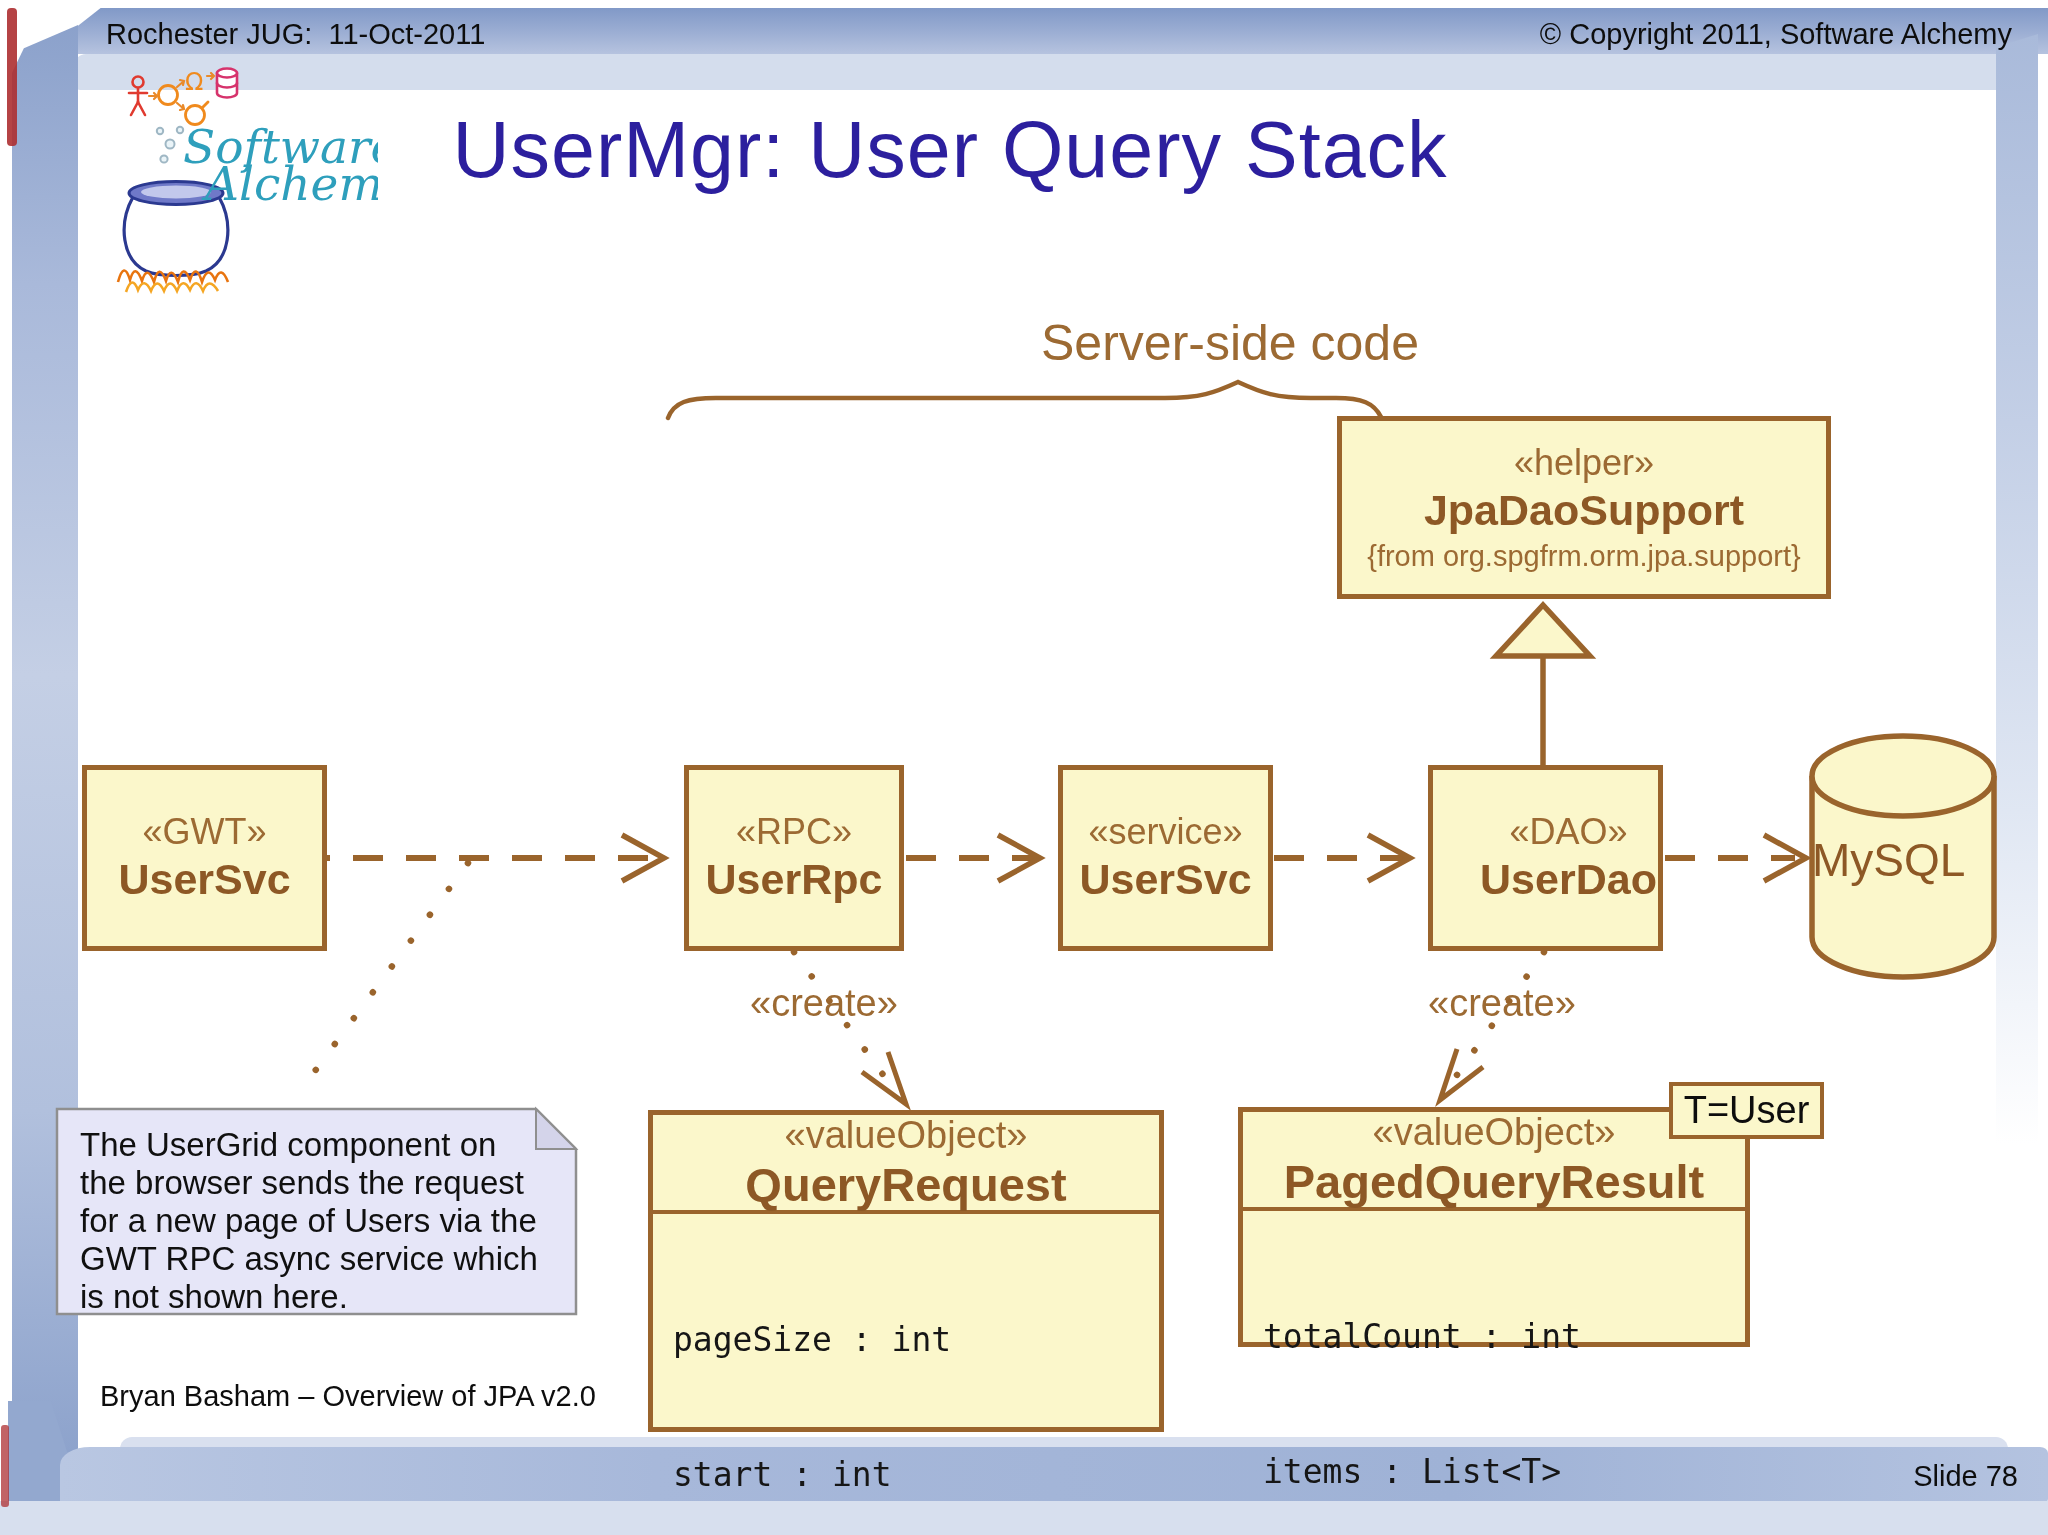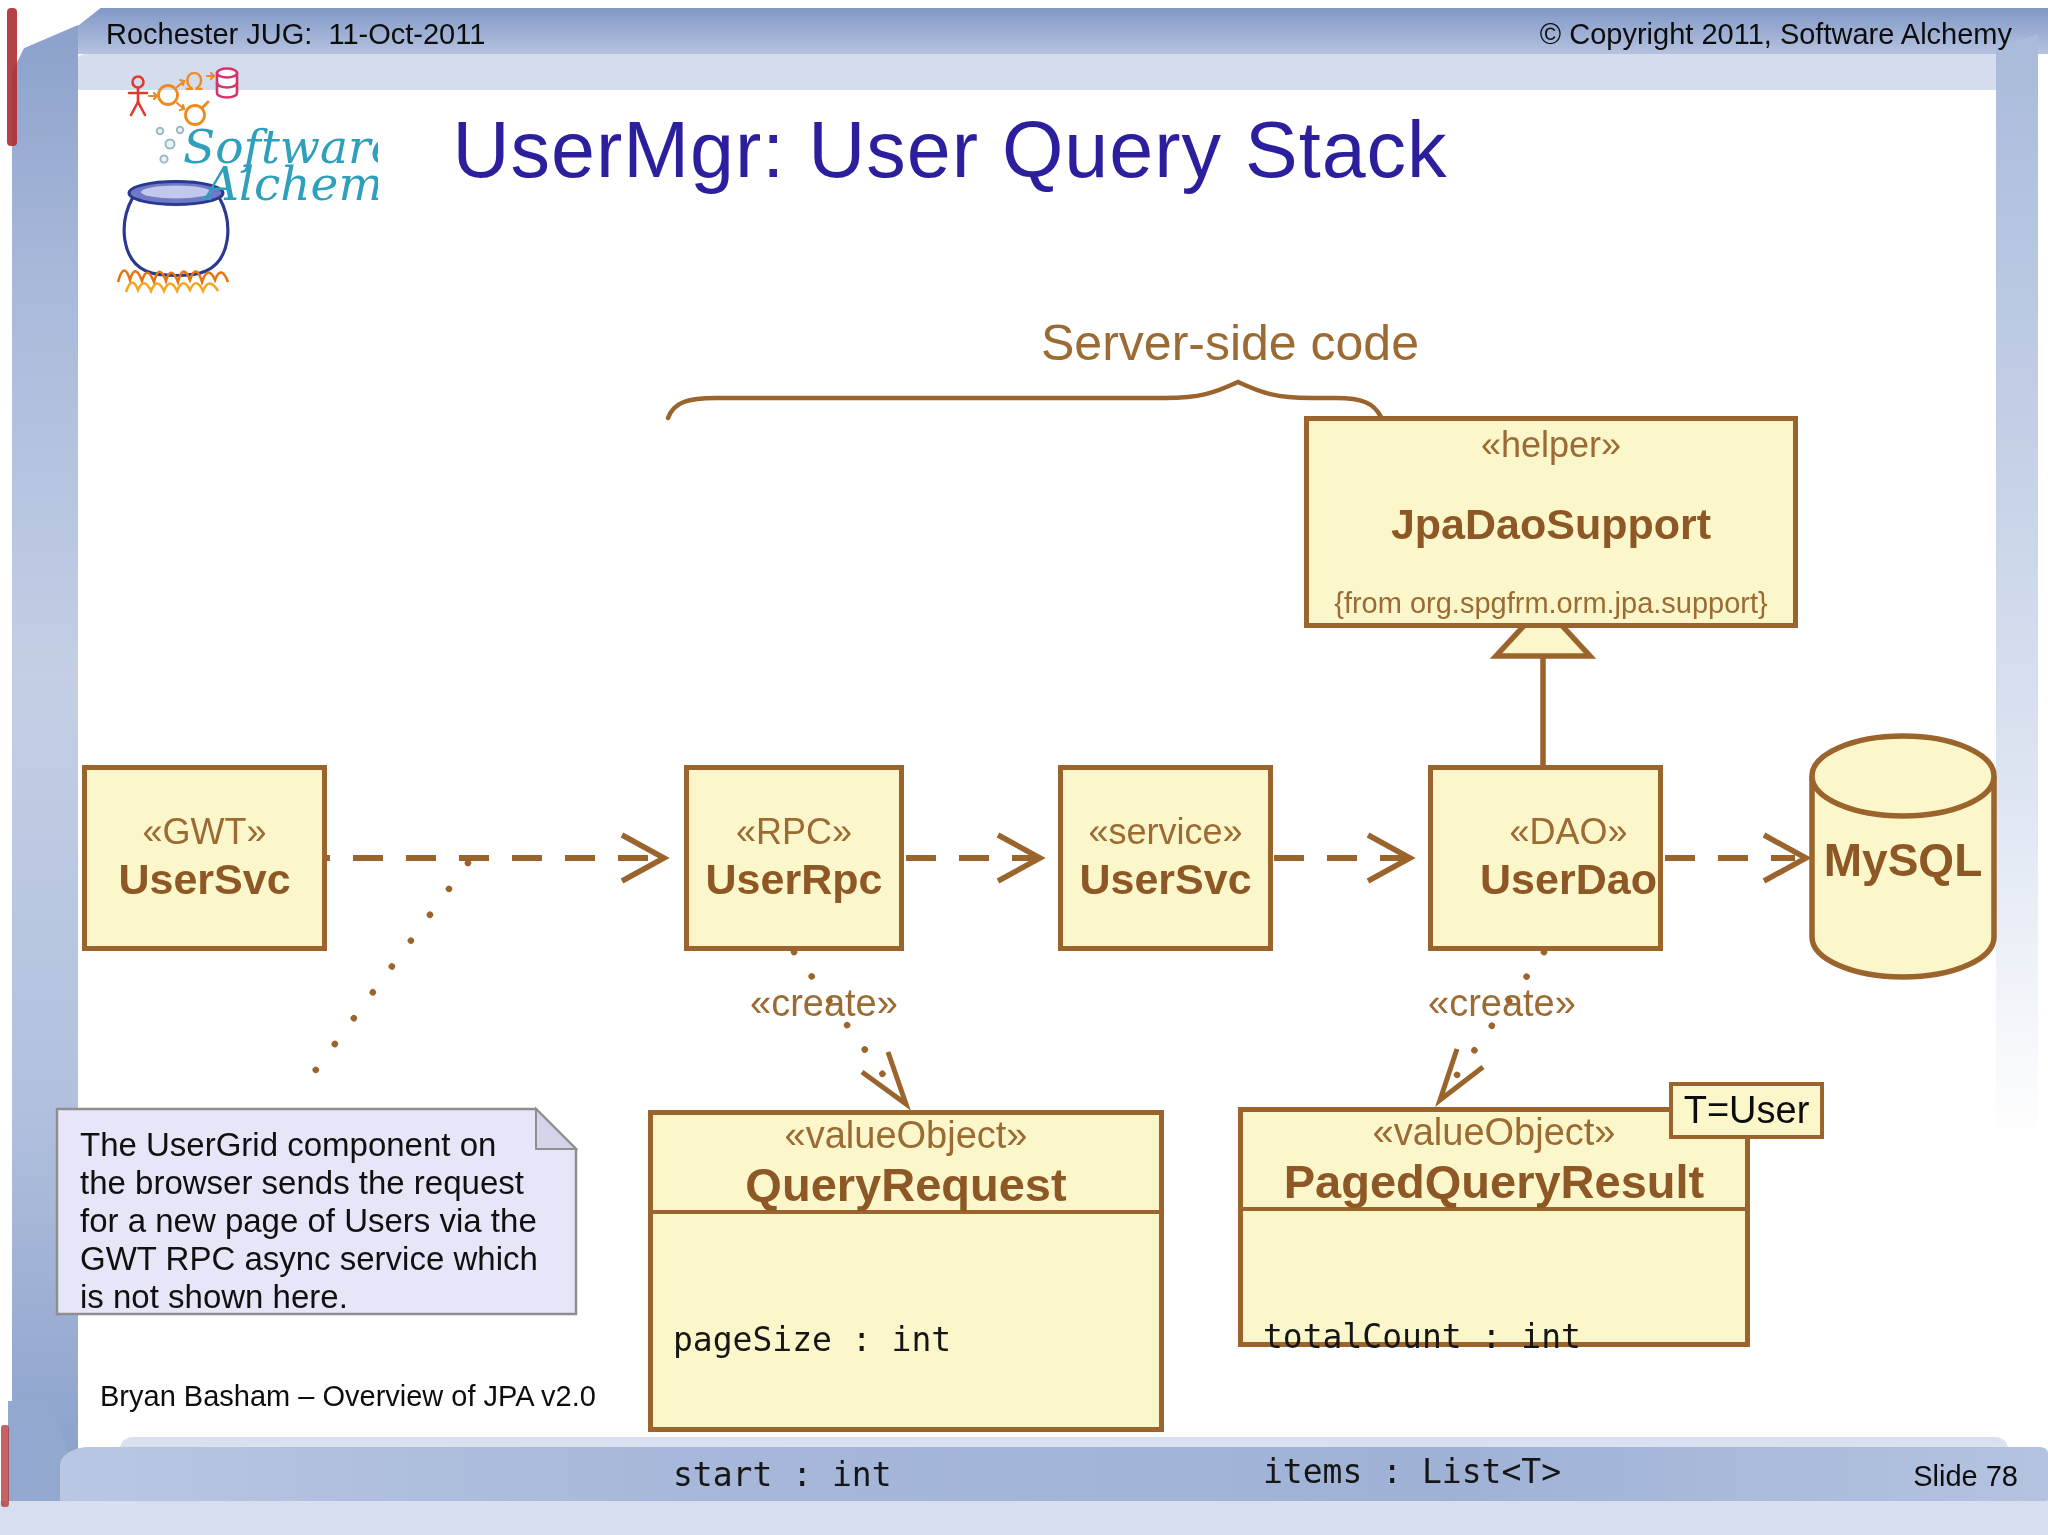--- a/index.html
+++ b/index.html
@@ -43,22 +43,22 @@
     box-sizing:border-box;display:flex;flex-direction:column;z-index:3;}
   .vo-head{height:123px;box-sizing:border-box;border-bottom:4px solid var(--box-border,#9A642C);
     display:flex;flex-direction:column;align-items:center;}
   .vo-stereo{font-size:38px;color:var(--stereotype-text,#9C6A33);line-height:1.1;}
   .vo-name{font-size:47px;font-weight:bold;color:var(--name-text,#8D5825);line-height:1.1;margin-top:2px;}
   .vo-attrs{flex:1;font-family:"DejaVu Sans Mono",monospace;font-size:33px;color:#161616;
     padding:13px 0 0 20px;line-height:45px;white-space:pre;}
   .tchip{position:absolute;left:1669px;top:1082px;width:155px;height:57px;background:var(--box-fill,#FBF7CB);
     border:4px solid var(--box-border,#9A642C);box-sizing:border-box;display:flex;align-items:center;
     justify-content:center;font-size:38px;color:#0d0d0d;z-index:4;}
-  .mysql-label{position:absolute;left:1812px;top:833px;width:182px;text-align:center;
-    font-size:46px;font-weight:bold;color:var(--name-text,#8D5825);z-index:4;}
+  .mysql-label{position:absolute;left:1812px;top:833px;width:182px;text-align:left;
+    font-size:46px;font-weight:normal;color:var(--name-text,#8D5825);z-index:4;}
   .note-text{position:absolute;left:80px;top:1126px;width:470px;font-size:33px;line-height:38px;
     color:#101010;z-index:4;}
   .overlay{position:absolute;left:0;top:0;z-index:2;}
 </style>
 </head>
 <body>
 
 <div class="slide">
 
   <div class="deco top-band"></div>
@@ -179,21 +179,21 @@
     <div class="cname">UserRpc</div>
   </div>
   <div class="uml-box" style="left:1058px;top:765px;width:215px;height:186px;">
     <div class="stereo">«service»</div>
     <div class="cname">UserSvc</div>
   </div>
   <div class="uml-box" style="left:1428px;top:765px;width:235px;height:186px;padding-left:46px;">
     <div class="stereo">«DAO»</div>
     <div class="cname">UserDao</div>
   </div>
-  <div class="uml-box" style="left:1304px;top:416px;width:494px;height:212px;gap:32px;">
+  <div class="uml-box" style="left:1337px;top:416px;width:494px;height:183px;">
     <div class="stereo">«helper»</div>
     <div class="cname">JpaDaoSupport</div>
     <div class="from-line">{from org.spgfrm.orm.jpa.support}</div>
   </div>
 
   <div class="mysql-label">MySQL</div>
 
   <div class="brown-label" style="left:750px;top:982px;font-size:38px;">«create»</div>
   <div class="brown-label" style="left:1428px;top:982px;font-size:38px;">«create»</div>
 

